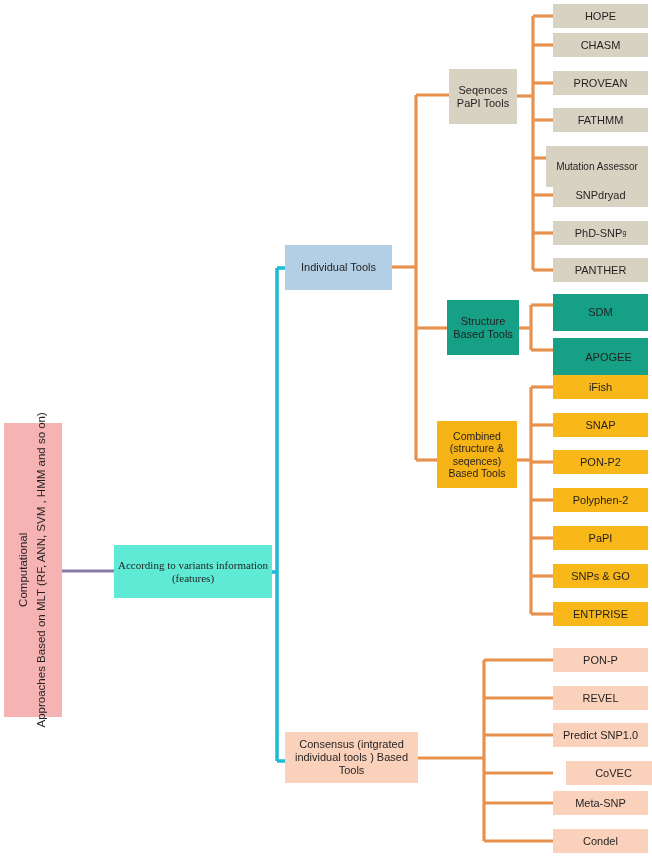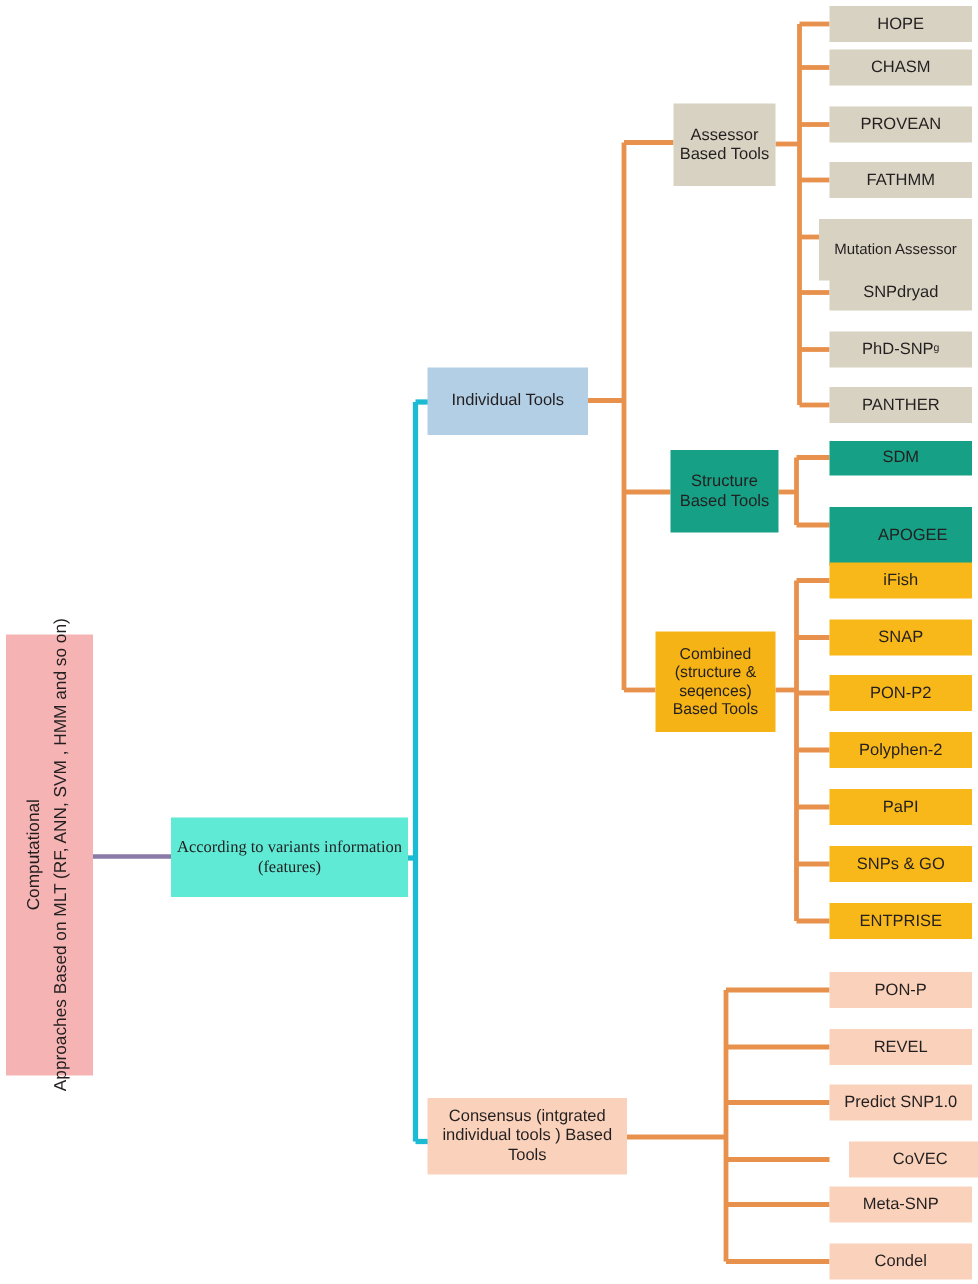--- a/index.html
+++ b/index.html
@@ -164,21 +164,21 @@
 
   <div class="node" id="individual-node">
     <span>Individual Tools</span>
   </div>
 
   <div class="node" id="consensus-node">
     <span>Consensus (intgrated individual  tools ) Based Tools</span>
   </div>
 
   <div class="node cat" id="seq-node">
-    <span>Assessor Based Tools</span>
+    <span>Seqences PaPI Tools</span>
   </div>
   <div class="node cat" id="struct-node">
     <span>Structure Based Tools</span>
   </div>
   <div class="node cat" id="comb-node">
     <span>Combined (structure &amp; seqences) Based Tools</span>
   </div>
 
   <div class="node leaf leaf-seq" style="left:553px;top:4px;width:95px;height:24px;">
     <span>HOPE</span>
@@ -199,21 +199,21 @@
     <span>SNPdryad</span>
   </div>
   <div class="node leaf leaf-seq" style="left:553px;top:221px;width:95px;height:24px;">
     <span>PhD-SNP</span>
       <sup style="font-size:7px;">g</sup>
   </div>
   <div class="node leaf leaf-seq" style="left:553px;top:258px;width:95px;height:24px;">
     <span>PANTHER</span>
   </div>
 
-  <div class="node leaf leaf-struct" style="left:553px;top:294px;width:95px;height:23px;">
+  <div class="node leaf leaf-struct" style="left:553px;top:294px;width:95px;height:37px;">
     <span>SDM</span>
   </div>
   <div class="node leaf leaf-struct" style="left:553px;top:338px;width:95px;height:39px;padding-left:16px;">
     <span>APOGEE</span>
   </div>
 
   <div class="node leaf leaf-comb" style="left:553px;top:375px;width:95px;height:24px;justify-content:center;">
     <span>iFish</span>
   </div>
   <div class="node leaf leaf-comb" style="left:553px;top:413px;width:95px;height:24px;">

